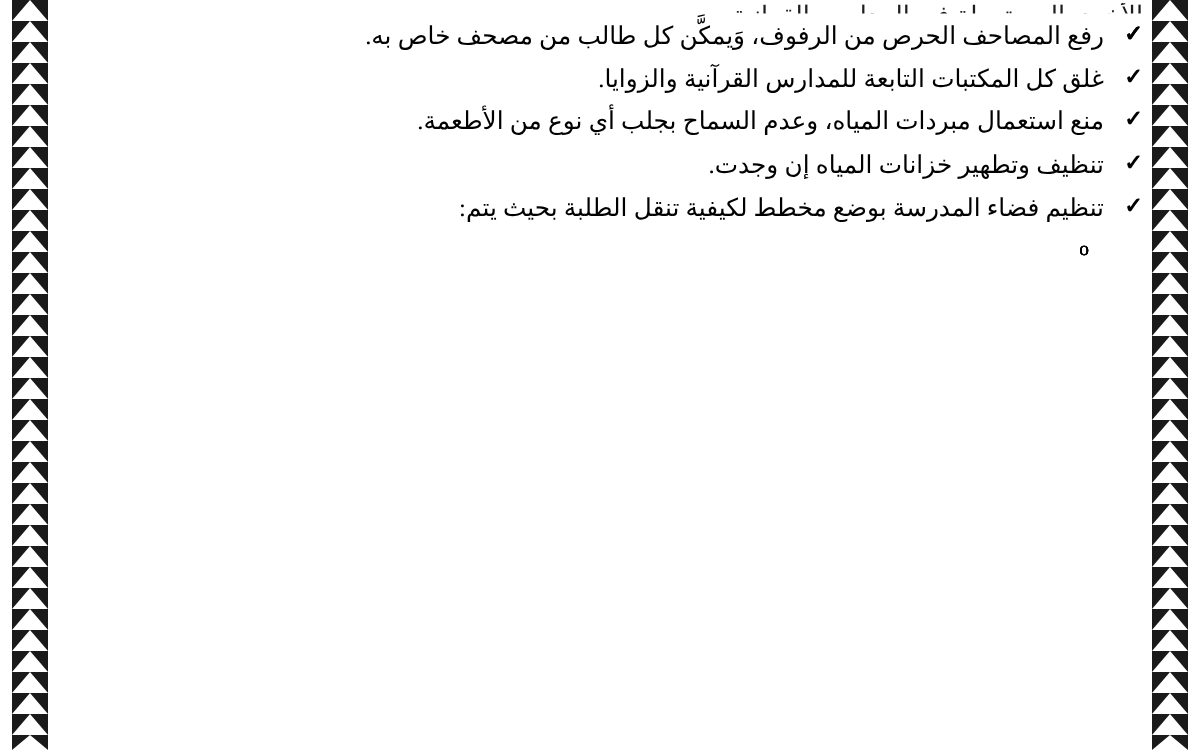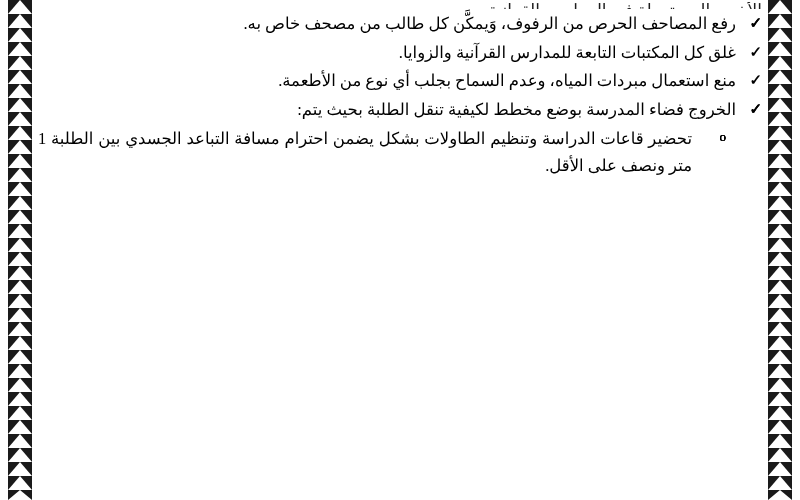--- a/index.html
+++ b/index.html
@@ -300,39 +300,39 @@
         <span>غلق كل المكتبات التابعة للمدارس القرآنية والزوايا.</span>
       </li>
 
       <li class="item">
         <span class="marker check">✓</span>
         <span>منع استعمال مبردات المياه، وعدم السماح بجلب أي نوع من الأطعمة.</span>
       </li>
 
       <li class="item">
         <span class="marker check">✓</span>
-      </li>
-
-      <li class="item">
-        <span class="marker check">✓</span>
-        <span>الخروج فضاء المدرسة بوضع مخطط لكيفية تنقل الطلبة بحيث يتم:</span>
+        <span>تنظيف وتطهير خزانات المياه إن وجدت.</span>
+      </li>
+
+      <li class="item">
+        <span class="marker check">✓</span>
+        <span>تنظيم فضاء المدرسة بوضع مخطط لكيفية تنقل الطلبة بحيث يتم:</span>
 
         <ul class="lvl2">
           <li class="subitem">
             <span class="marker circle">o</span>
           </li>
           <li class="subitem">
             <span class="marker circle">o</span>
           </li>
           <li class="subitem">
             <span class="marker circle">o</span>
           </li>
           <li class="subitem">
             <span class="marker circle">o</span>
-            <span>تحضير قاعات الدراسة وتنظيم الطاولات بشكل يضمن احترام مسافة التباعد الجسدي بين الطلبة 1 متر ونصف على الأقل.</span>
           </li>
           <li class="subitem last-clipped">
             <span class="marker circle">o</span>
           </li>
         </ul>
       </li>
 
     </ul>
   </div>
 </div>

